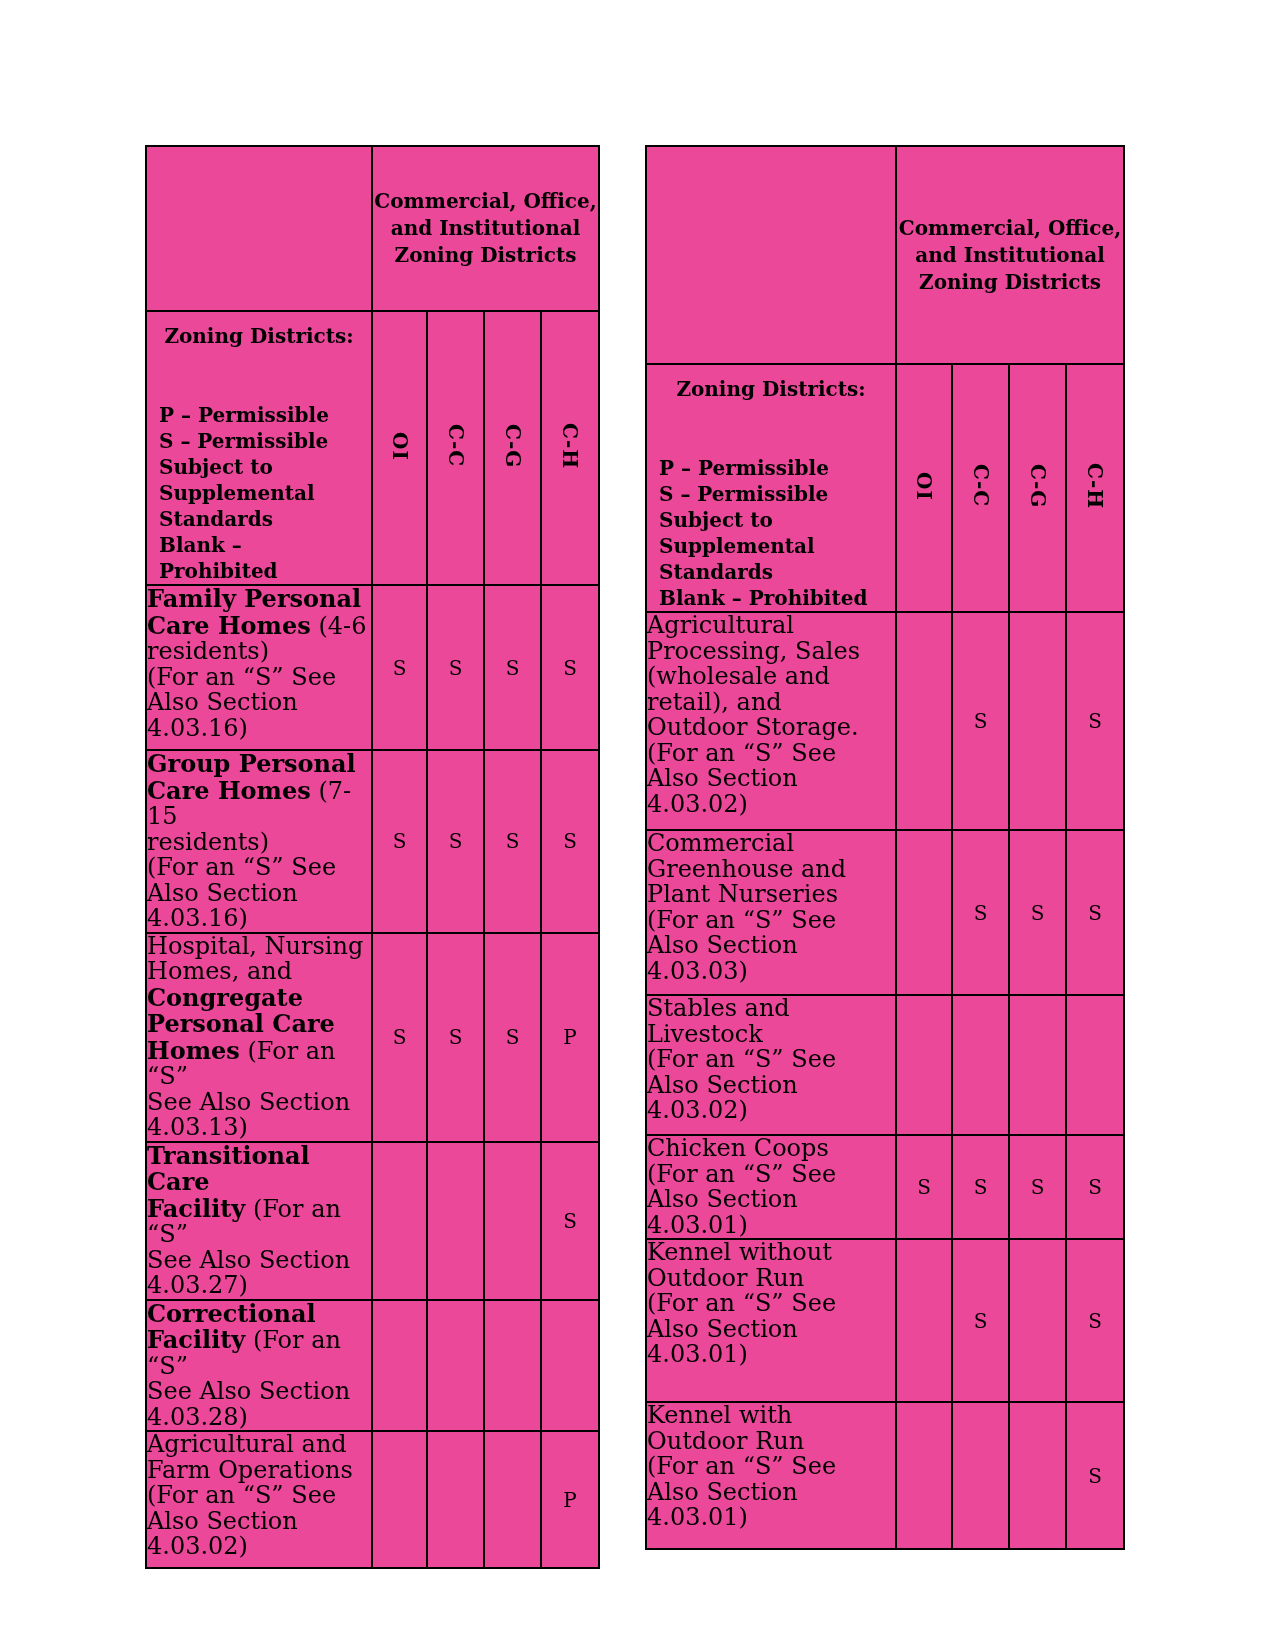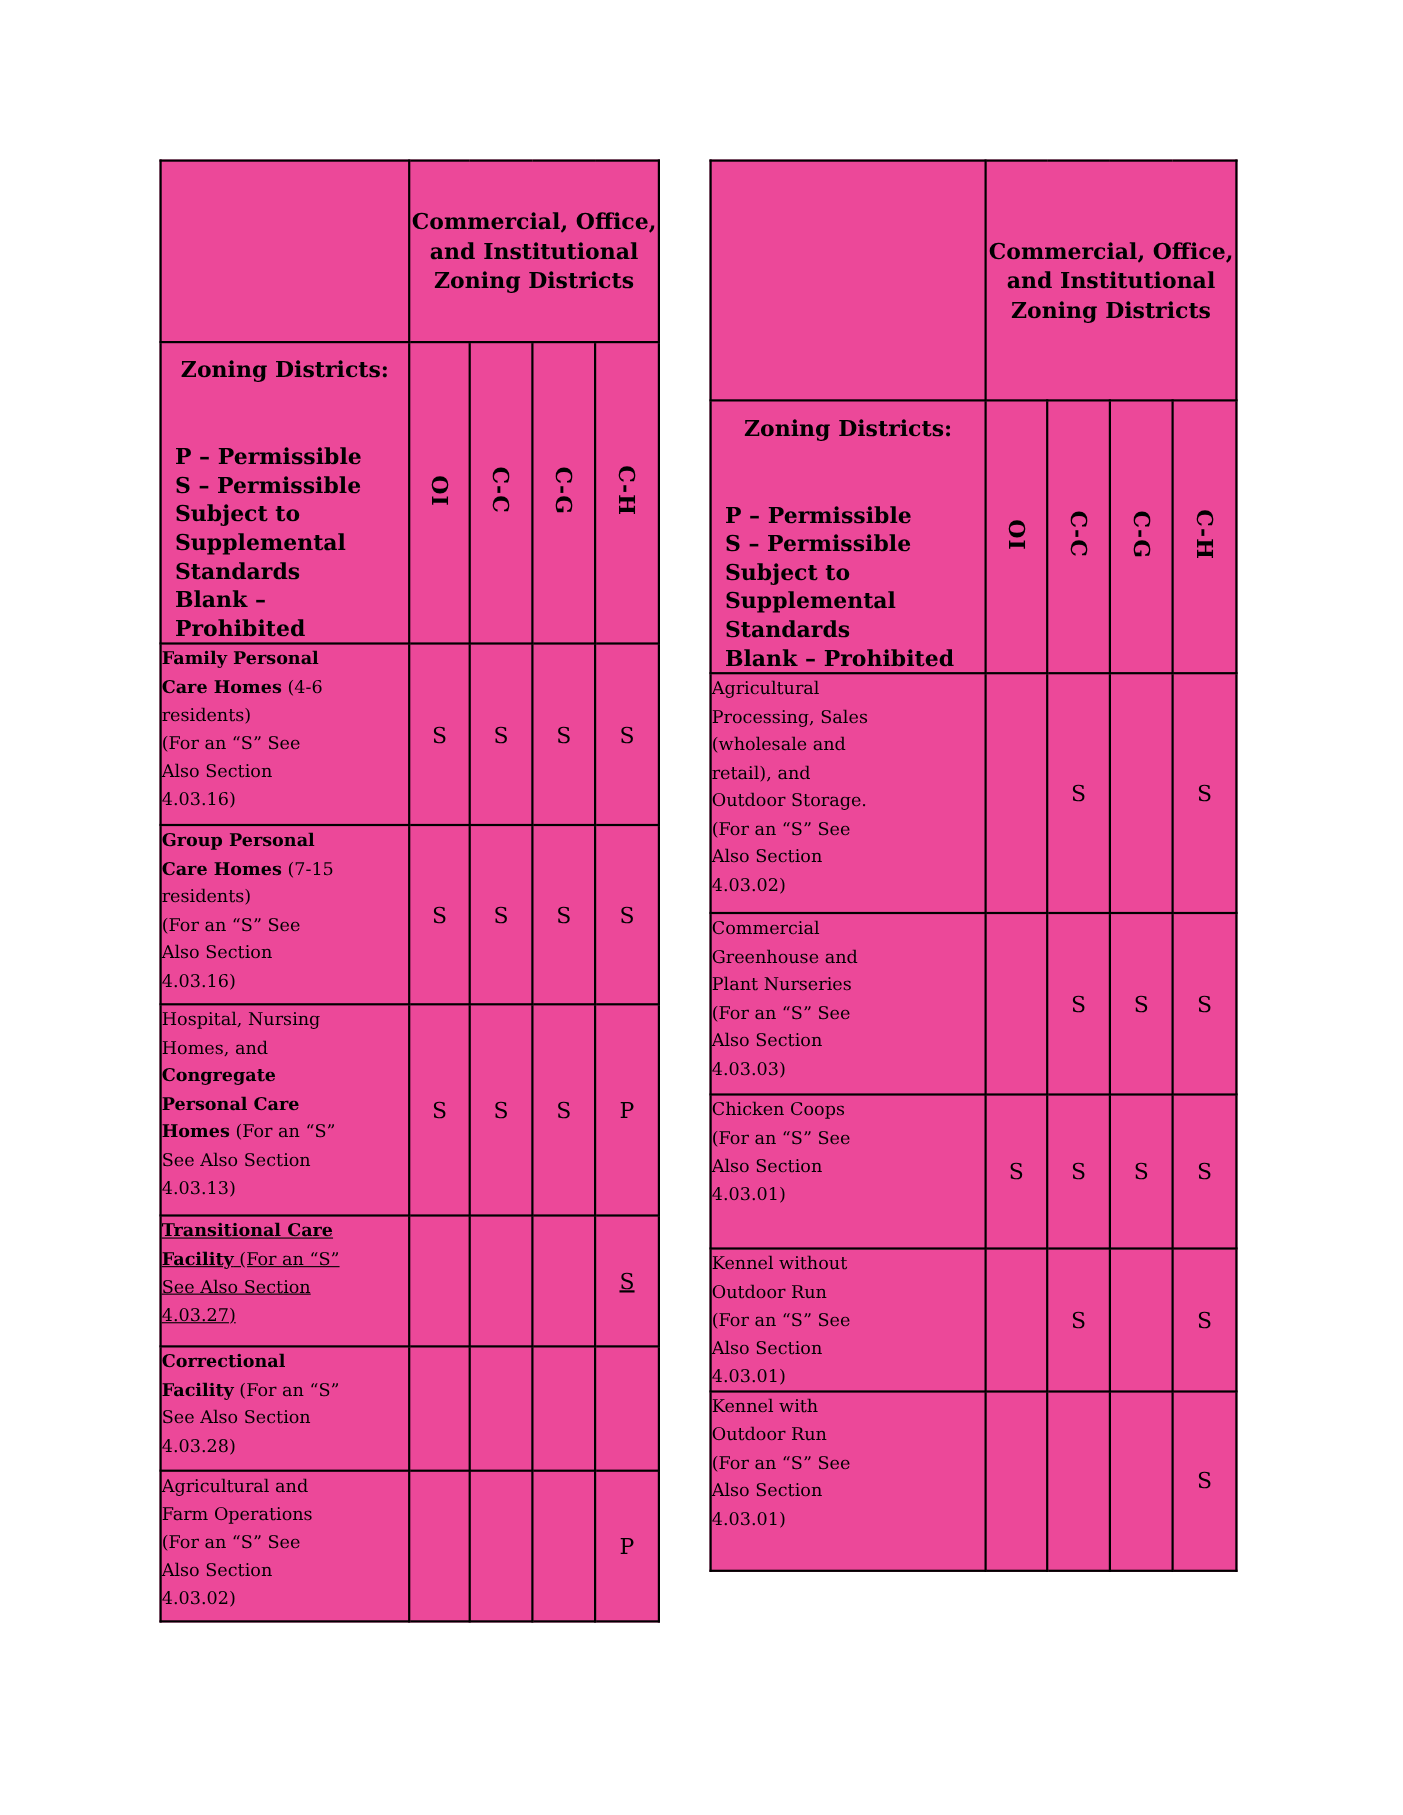--- a/index.html
+++ b/index.html
@@ -55,36 +55,36 @@
   }
   td.rot .vtext {
     display: inline-block;
     writing-mode: vertical-rl;
     font-weight: bold;
     font-size: 20px;
     letter-spacing: 1px;
   }
   td.label {
     vertical-align: top;
-    font-size: 16px;
+    font-size: 24px;
     line-height: 25.5px;
     padding: 4px 6px 4px 10px;
     white-space: pre-line;
   }
   td.label .bold { font-weight: bold; }
   td.mark {
     text-align: center;
     vertical-align: middle;
     font-size: 20px;
   }
   
   table.t-left  tbody tr:nth-child(1) { height: 165px; }
   table.t-left  tbody tr:nth-child(2) { height: 163px; }
   table.t-left  tbody tr:nth-child(3) { height: 192px; padding-left: 44px; }
-  table.t-left  tbody tr:nth-child(4) { height: 119px; text-decoration: underline; }
+  table.t-left  tbody tr:nth-child(4) { height: 119px; }
   table.t-left  tbody tr:nth-child(5) { height: 113px; }
   table.t-left  tbody tr:nth-child(6) { height: 137px; }
   table.t-right tbody tr:nth-child(1) { height: 218px; }
   table.t-right tbody tr:nth-child(2) { height: 165px; }
   table.t-right tbody tr:nth-child(3) { height: 140px; }
   table.t-right tbody tr:nth-child(4) { height: 88px; }
   table.t-right tbody tr:nth-child(5) { height: 163px; }
   table.t-right tbody tr:nth-child(6) { height: 147px; }
 </style>
 </head>
@@ -247,20 +247,31 @@
 Plant Nurseries
 (For an “S” See
 Also Section
 4.03.03)</span></td>
           <td class="mark"></td>
           <td class="mark">S</td>
           <td class="mark">S</td>
           <td class="mark">S</td>
         </tr>
         <tr>
+          <td class="label"><span>Stables and
+Livestock
+(For an “S” See
+Also Section
+4.03.02)</span></td>
+          <td class="mark"></td>
+          <td class="mark"></td>
+          <td class="mark"></td>
+          <td class="mark"></td>
+        </tr>
+        <tr>
           <td class="label"><span>Chicken Coops
 (For an “S” See
 Also Section
 4.03.01)</span></td>
           <td class="mark">S</td>
           <td class="mark">S</td>
           <td class="mark">S</td>
           <td class="mark">S</td>
         </tr>
         <tr>

